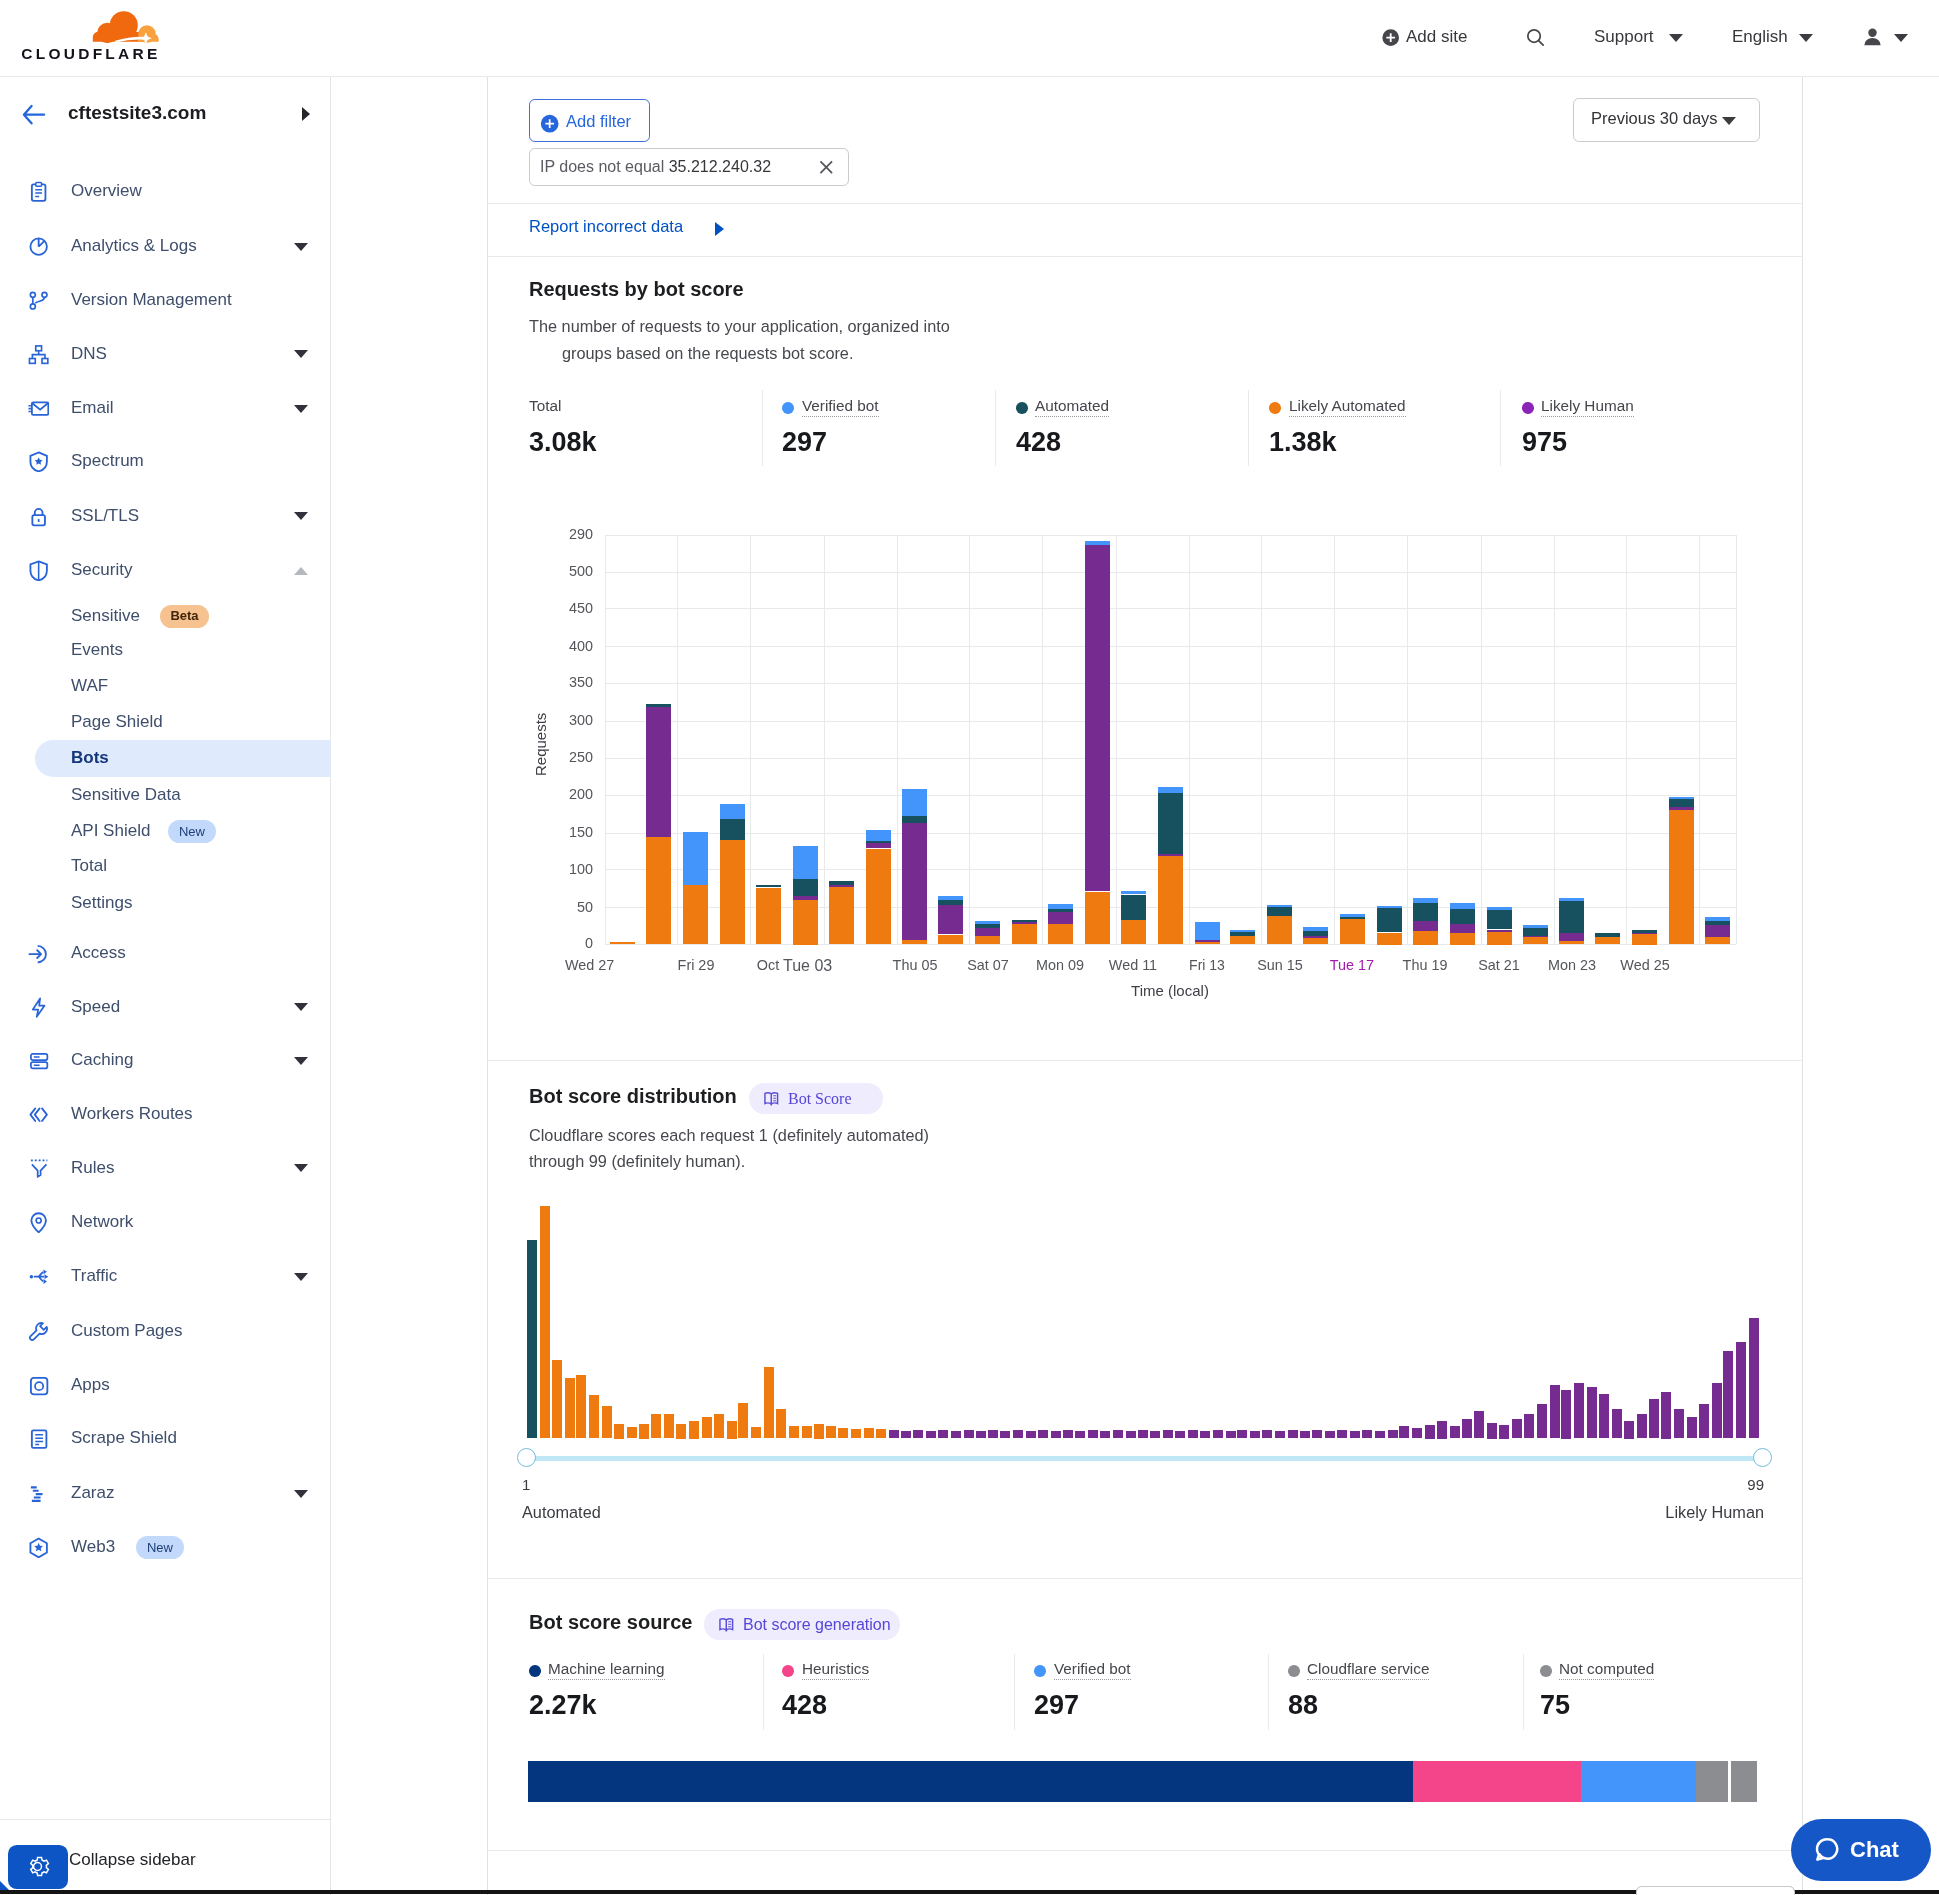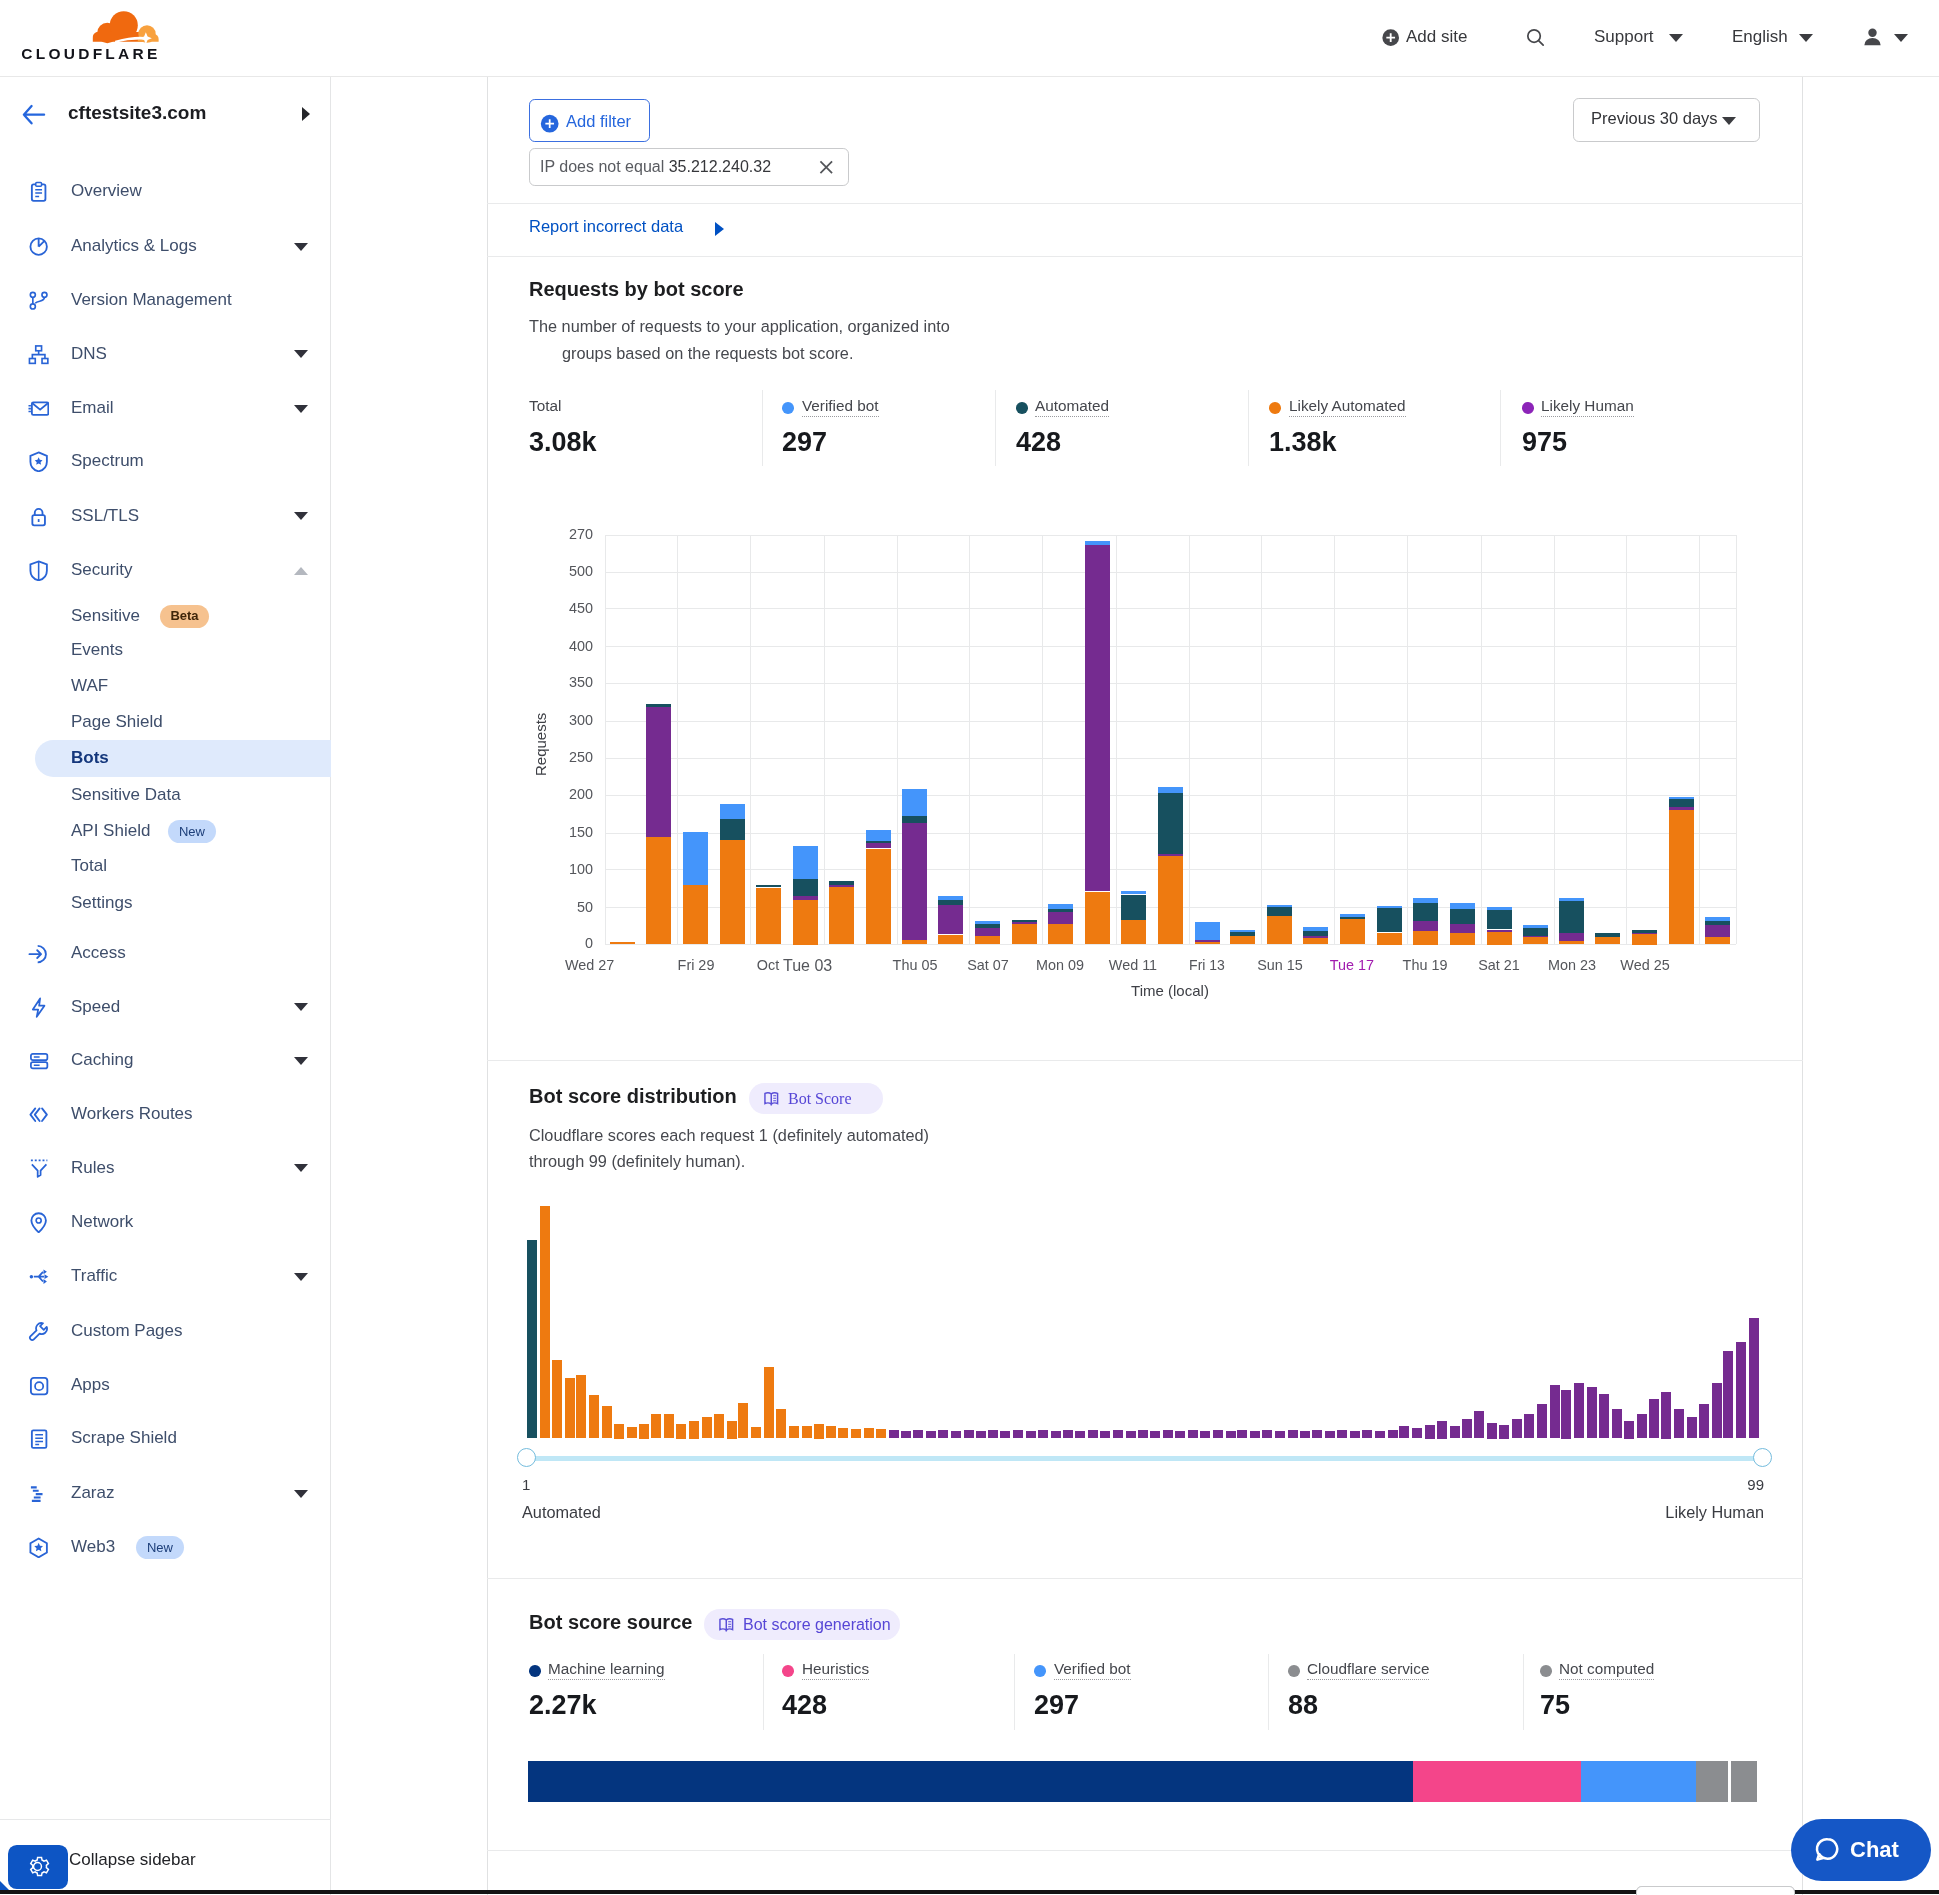--- a/index.html
+++ b/index.html
@@ -239,21 +239,21 @@
 <div style="position:absolute;left:535px;top:712px;width:58px;font-size:14.4px;color:#54565b;font-weight:400;text-align:right;white-space:nowrap;">300</div>
 <div style="position:absolute;left:605px;top:683px;width:1131px;height:0px;border-top:1px solid #e8e9ea;"></div>
 <div style="position:absolute;left:535px;top:674px;width:58px;font-size:14.4px;color:#54565b;font-weight:400;text-align:right;white-space:nowrap;">350</div>
 <div style="position:absolute;left:605px;top:646px;width:1131px;height:0px;border-top:1px solid #e8e9ea;"></div>
 <div style="position:absolute;left:535px;top:638px;width:58px;font-size:14.4px;color:#54565b;font-weight:400;text-align:right;white-space:nowrap;">400</div>
 <div style="position:absolute;left:605px;top:608px;width:1131px;height:0px;border-top:1px solid #e8e9ea;"></div>
 <div style="position:absolute;left:535px;top:600px;width:58px;font-size:14.4px;color:#54565b;font-weight:400;text-align:right;white-space:nowrap;">450</div>
 <div style="position:absolute;left:605px;top:572px;width:1131px;height:0px;border-top:1px solid #e8e9ea;"></div>
 <div style="position:absolute;left:535px;top:563px;width:58px;font-size:14.4px;color:#54565b;font-weight:400;text-align:right;white-space:nowrap;">500</div>
 <div style="position:absolute;left:605px;top:535px;width:1131px;height:0px;border-top:1px solid #e8e9ea;"></div>
-<div style="position:absolute;left:535px;top:526px;width:58px;font-size:14.4px;color:#54565b;font-weight:400;text-align:right;white-space:nowrap;">270</div>
+<div style="position:absolute;left:535px;top:526px;width:58px;font-size:14.4px;color:#54565b;font-weight:400;text-align:right;white-space:nowrap;">290</div>
 <div style="position:absolute;left:605px;top:535px;width:0px;height:409px;border-left:1px solid #e8e9ea;"></div>
 <div style="position:absolute;left:677px;top:535px;width:0px;height:409px;border-left:1px solid #e8e9ea;"></div>
 <div style="position:absolute;left:750px;top:535px;width:0px;height:409px;border-left:1px solid #e8e9ea;"></div>
 <div style="position:absolute;left:824px;top:535px;width:0px;height:409px;border-left:1px solid #e8e9ea;"></div>
 <div style="position:absolute;left:897px;top:535px;width:0px;height:409px;border-left:1px solid #e8e9ea;"></div>
 <div style="position:absolute;left:969px;top:535px;width:0px;height:409px;border-left:1px solid #e8e9ea;"></div>
 <div style="position:absolute;left:1042px;top:535px;width:0px;height:409px;border-left:1px solid #e8e9ea;"></div>
 <div style="position:absolute;left:1116px;top:535px;width:0px;height:409px;border-left:1px solid #e8e9ea;"></div>
 <div style="position:absolute;left:1189px;top:535px;width:0px;height:409px;border-left:1px solid #e8e9ea;"></div>
 <div style="position:absolute;left:1261px;top:535px;width:0px;height:409px;border-left:1px solid #e8e9ea;"></div>

